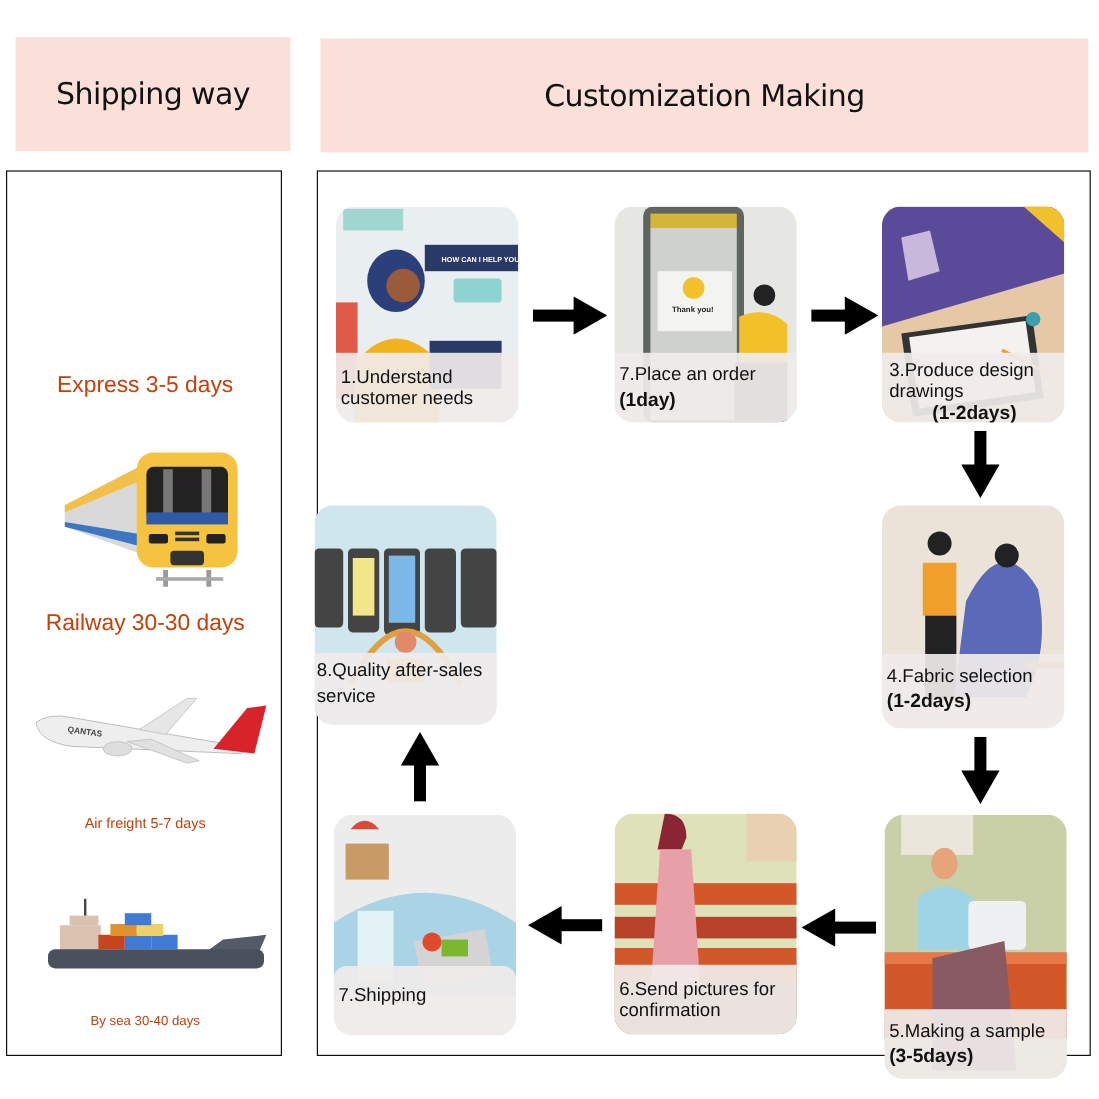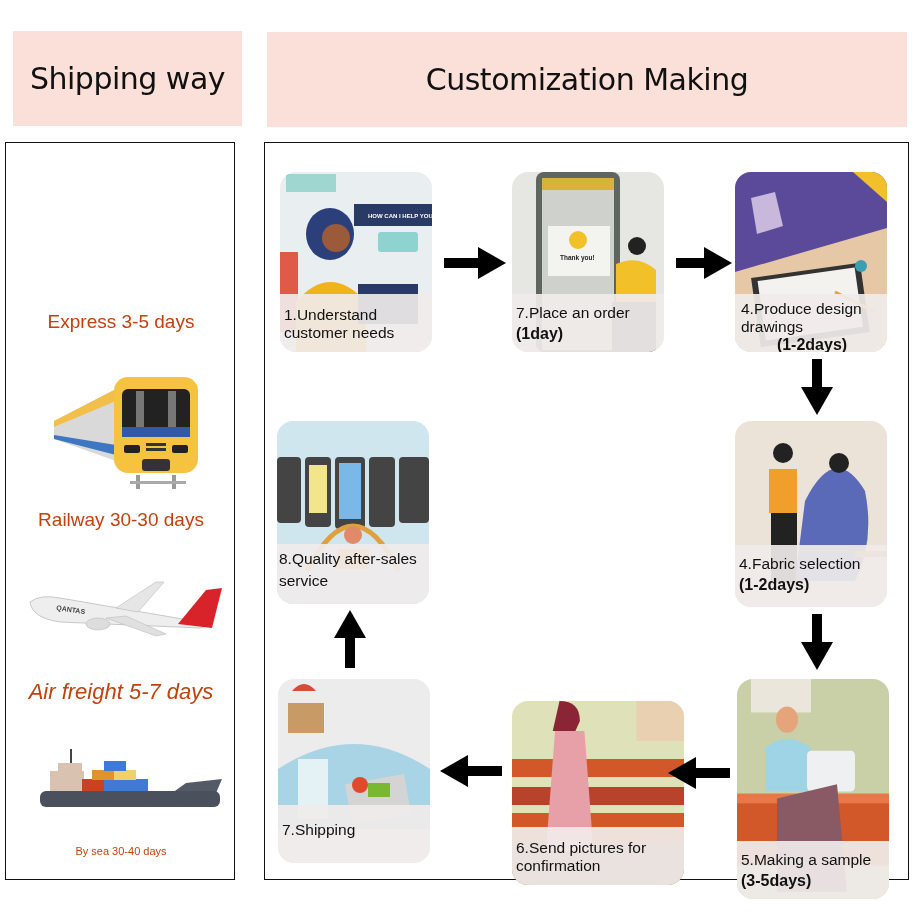--- a/index.html
+++ b/index.html
@@ -1,17 +1,17 @@
 <!DOCTYPE html>
 <html><head>
 <meta charset="utf-8">
 <style>
   html, body { margin: 0; padding: 0; background: #ffffff; }
   body { width: 916px; height: 916px; position: relative; overflow: hidden; font-family: "Liberation Sans", sans-serif; color: #111; }
-  .hdr { position: absolute; background: #fbe0d9; display: flex; align-items: center; justify-content: center; font-family: "DejaVu Sans", sans-serif; font-size: 30px; color: #111; letter-spacing: -0.5px; }
+  .hdr { position: absolute; background: #fbe0d9; display: flex; align-items: center; justify-content: center; font-family: "DejaVu Sans", sans-serif; font-size: 25px; color: #111; letter-spacing: -0.5px; }
   #hdr-left { left: 13px; top: 31px; width: 229px; height: 95px; }
   #hdr-right { left: 267px; top: 32px; width: 640px; height: 95px; }
   .frame { position: absolute; border: 1.5px solid #111; background: #fff; box-sizing: border-box; }
   #frame-left { left: 5px; top: 142px; width: 230px; height: 738px; }
   #frame-right { left: 264px; top: 142px; width: 645px; height: 738px; }
   .ship-item { position: absolute; left: 0; width: 230px; text-align: center; }
   .ship-label { position: absolute; left: 0; width: 230px; text-align: center; font-size: 19px; color: #c2410c; }
   .card { position: absolute; width: 152px; height: 180px; border-radius: 16px; overflow: hidden; }
   .card .art { position: absolute; left: 0; top: 0; width: 100%; height: 100%; }
   .card .cap { position: absolute; left: 0; bottom: 0; width: 100%; height: 58px; background: rgba(240,236,234,0.92); box-sizing: border-box; padding: 6px 4px 0 4px; text-align: left; }
@@ -59,21 +59,21 @@
   <div class="ship-item" style="top:435px;height:70px;">
     <svg width="230" height="70" viewBox="0 0 230 70">
       <path d="M24 24 q10 -8 30 -4 l140 24 q10 4 0 6 l-140 -6 q-28 -4 -30 -20z" fill="#eeeeee" stroke="#bbb" stroke-width="0.8"></path>
       <path d="M110 30 l40 -26 l8 0 l-26 30z" fill="#e6e6e6" stroke="#bbb" stroke-width="0.6"></path>
       <path d="M100 40 l50 18 l10 -2 l-40 -18z" fill="#e0e0e0" stroke="#bbb" stroke-width="0.6"></path>
       <ellipse cx="92" cy="46" rx="12" ry="6" fill="#ddd" stroke="#bbb" stroke-width="0.6"></ellipse>
       <path d="M172 46 l28 -34 l16 -2 l-10 40z" fill="#d8232a"></path>
       <text x="50" y="32" font-family="Liberation Sans, sans-serif" font-size="7" fill="#444" font-weight="bold" transform="rotate(8 50 32)">QANTAS</text>
     </svg>
   </div>
-  <div class="ship-label" style="top:536px;font-size:22px;font-style:italic;">Air freight 5-7 days</div>
+  <div class="ship-label" style="top:536px;font-size:12px;">Air freight 5-7 days</div>
 
   <div class="ship-item" style="top:600px;height:80px;">
     <svg width="230" height="80" viewBox="0 0 230 80">
       <rect x="64" y="6" width="2" height="16" fill="#444"></rect>
       <rect x="52" y="20" width="24" height="8" fill="#d9c3b0"></rect>
       <rect x="44" y="28" width="34" height="24" fill="#d9c3b0"></rect>
       <rect x="76" y="36" width="22" height="12" fill="#c8441f"></rect>
       <rect x="98" y="36" width="22" height="12" fill="#3e7ad6"></rect>
       <rect x="120" y="36" width="22" height="12" fill="#3e7ad6"></rect>
       <rect x="86" y="27" width="22" height="10" fill="#e0922e"></rect>
@@ -130,21 +130,21 @@
     <rect width="152" height="180" fill="#e6c8a6"></rect>
     <polygon points="0,0 152,0 152,56 0,100" fill="#5b4a9a"></polygon>
     <polygon points="16,26 40,20 48,54 22,62" fill="#c8b8dc"></polygon>
     <polygon points="118,0 152,0 152,30" fill="#f2c02a"></polygon>
     <rect x="20" y="98" width="110" height="70" fill="#333" transform="rotate(-8 75 130)"></rect>
     <rect x="26" y="102" width="98" height="60" fill="#f4f2ee" transform="rotate(-8 75 130)"></rect>
     <line x1="100" y1="120" x2="140" y2="140" stroke="#e8a030" stroke-width="3"></line>
     <circle cx="126" cy="94" r="6" fill="#3aa0b0"></circle>
   </svg>
   <div class="cap left" style="padding-left:6px;">
-    <div class="t">4.Produce design drawings</div>
+    <div class="t">3.Produce design drawings</div>
     <div class="d" style="text-align:center;margin-top:0;">(1-2days)</div>
   </div>
 </div>
 
 <div class="card" style="left:735px;top:421px;height:186px;">
   <svg class="art" viewBox="0 0 152 186" preserveAspectRatio="none">
     <rect width="152" height="186" fill="#ece3d8"></rect>
     <circle cx="48" cy="32" r="10" fill="#222"></circle>
     <path d="M34 48 h28 v44 h-28z" fill="#f0a02a"></path>
     <rect x="36" y="92" width="26" height="70" fill="#222"></rect>
@@ -168,21 +168,21 @@
     <path d="M28 58 q22 -16 46 0 v36 h-46z" fill="#9fd4e6"></path>
     <rect x="70" y="60" width="48" height="34" rx="4" fill="#eef0f2"></rect>
     <path d="M40 100 l60 -12 l10 90 h-70z" fill="#8a5a64"></path>
   </svg>
   <div class="cap" style="padding-top:10px;">
     <div class="t">5.Making a sample</div>
     <div class="d">(3-5days)</div>
   </div>
 </div>
 
-<div class="card" style="left:512px;top:701px;height:184px;padding-left:20px;">
+<div class="card" style="left:512px;top:678px;height:184px;">
   <svg class="art" viewBox="0 0 152 184" preserveAspectRatio="none">
     <rect width="152" height="184" fill="#dfe2b8"></rect>
     <rect x="110" y="0" width="42" height="40" fill="#e8d0b0"></rect>
     <rect x="0" y="58" width="152" height="18" fill="#d2582a"></rect>
     <rect x="0" y="86" width="152" height="18" fill="#b8432a"></rect>
     <rect x="0" y="112" width="152" height="30" fill="#d2582a"></rect>
     <rect x="0" y="142" width="152" height="42" fill="#a8784a"></rect>
     <path d="M42 0 q18 0 18 20 l-4 10 h-20 z" fill="#8b2434"></path>
     <path d="M38 30 h26 l8 120 h-42z" fill="#e8a0a8"></path>
   </svg>
@@ -195,26 +195,26 @@
   <svg class="art" viewBox="0 0 152 184" preserveAspectRatio="none">
     <rect width="152" height="184" fill="#ececec"></rect>
     <path d="M14 12 q12 -14 24 0z" fill="#d84a3a"></path>
     <rect x="10" y="24" width="36" height="30" fill="#c89a66"></rect>
     <path d="M0 90 q76 -50 152 0 v60 h-152z" fill="#a8d4e6"></path>
     <rect x="20" y="80" width="30" height="60" fill="#e4f2f6"></rect>
     <rect x="70" y="100" width="60" height="40" fill="#d4d4d4" transform="rotate(-10 100 120)"></rect>
     <rect x="90" y="104" width="22" height="14" fill="#7ab830"></rect>
     <circle cx="82" cy="106" r="8" fill="#e04a2a"></circle>
   </svg>
-  <div class="cap" style="padding-top:16px;">
+  <div class="cap" style="padding-top:16px;border-radius:11px;">
     <div class="t">7.Shipping</div>
   </div>
 </div>
 
-<div class="card" style="left:277px;top:421px;height:183px;">
+<div class="card" style="left:262px;top:421px;height:183px;">
   <svg class="art" viewBox="0 0 152 183" preserveAspectRatio="none">
     <rect width="152" height="183" fill="#cfe6ee"></rect>
     <rect x="0" y="36" width="24" height="66" rx="4" fill="#444"></rect>
     <rect x="28" y="36" width="26" height="70" rx="4" fill="#444"></rect>
     <rect x="32" y="44" width="18" height="48" fill="#f2e58a"></rect>
     <rect x="58" y="36" width="30" height="72" rx="4" fill="#444"></rect>
     <rect x="62" y="42" width="22" height="56" fill="#7ab8e8"></rect>
     <rect x="92" y="36" width="26" height="70" rx="4" fill="#444"></rect>
     <rect x="122" y="36" width="30" height="66" rx="4" fill="#444"></rect>
     <path d="M30 150 q46 -90 92 0" fill="none" stroke="#e0a040" stroke-width="5"></path>

